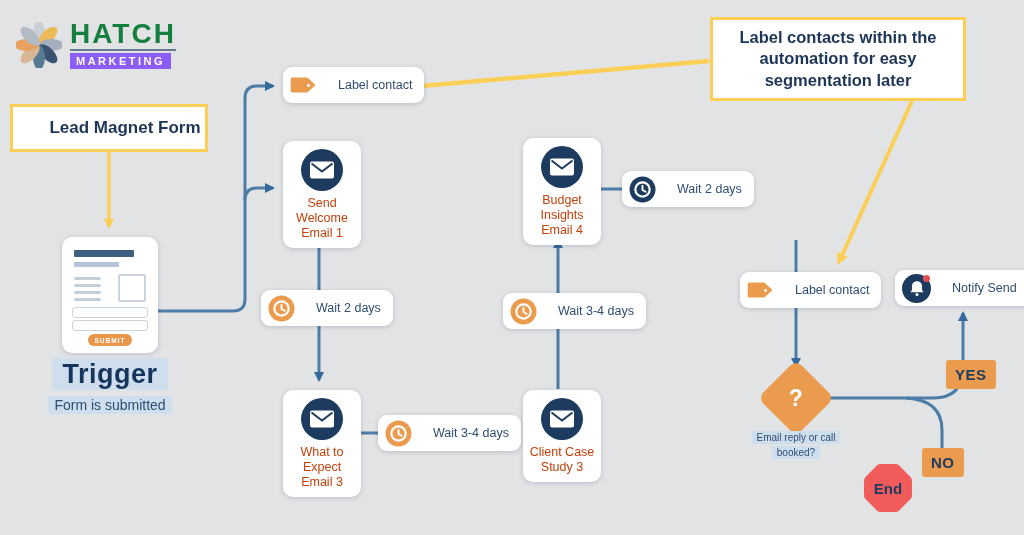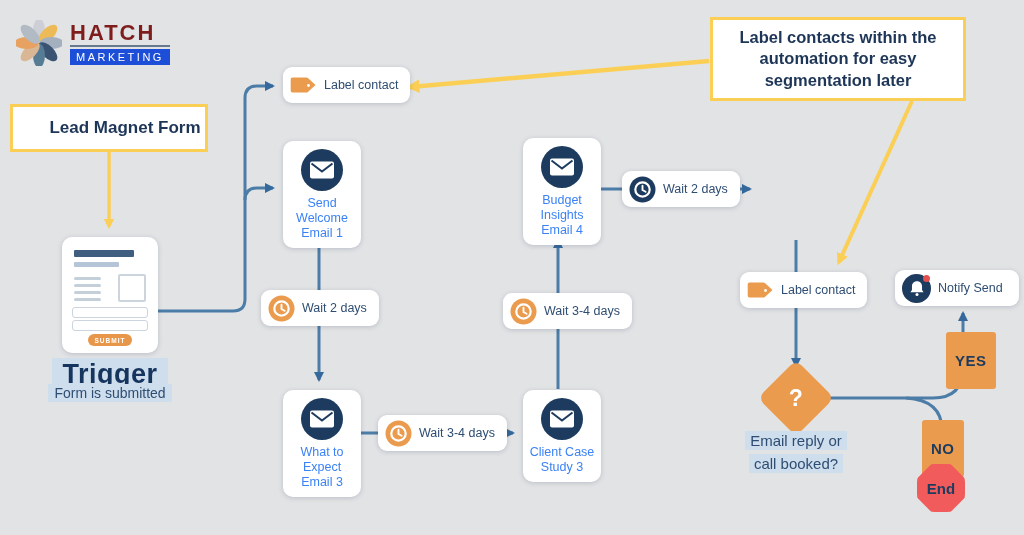--- a/index.html
+++ b/index.html
@@ -2,59 +2,59 @@
 <html><head>
 <meta charset="utf-8">
 <style>
   html,body{margin:0;padding:0;}
   body{font-family:"Liberation Sans",sans-serif;background:#e2e3e5;}
   .canvas{position:relative;width:1024px;height:535px;background:#e2e3e5;overflow:hidden;}
   .wires{position:absolute;left:0;top:0;width:1024px;height:535px;}
 
   
   .logo{position:absolute;left:16px;top:20px;display:flex;align-items:center;gap:8px;}
-  .logo-name{color:#7f1d1d;font-size:22px;font-weight:700;letter-spacing:2px;border-bottom:2px solid #66798f;padding-bottom:1px;line-height:1;}
-  .logo-tagline{background:#1d4ed8;color:#fff;font-size:11px;font-weight:400;letter-spacing:2.5px;padding:2px 6px;margin-top:2px;display:inline-block;}
+  .logo-name{color:#15803d;font-size:28px;font-weight:700;letter-spacing:2px;border-bottom:2px solid #66798f;padding-bottom:1px;line-height:1;}
+  .logo-tagline{background:#8b5cf6;color:#fff;font-size:11px;font-weight:700;letter-spacing:2.5px;padding:2px 6px;margin-top:2px;display:inline-block;}
 
   
   .ybox{position:absolute;background:#fff;border:3px solid #fbcf56;color:#1d3557;font-weight:800;text-align:center;display:flex;align-items:center;justify-content:center;box-sizing:border-box;padding-left:32px;}
   .lead-box{left:10px;top:104px;width:198px;height:48px;font-size:17px;}
   .callout{left:710px;top:17px;width:256px;height:84px;font-size:16.5px;line-height:1.3;padding:6px 10px;}
 
   
   .form-card{position:absolute;left:62px;top:237px;width:96px;height:116px;background:#fff;border-radius:10px;box-shadow:0 1px 5px rgba(40,60,90,.22);}
   .fc-bar1{position:absolute;left:12px;top:13px;width:60px;height:7px;background:#3f5e80;border-radius:1px;}
   .fc-bar2{position:absolute;left:12px;top:25px;width:45px;height:5px;background:#b5c4d6;border-radius:1px;}
   .fc-line{position:absolute;left:12px;width:27px;height:2.5px;background:#c5cfda;border-radius:2px;}
   .fc-square{position:absolute;left:56px;top:37px;width:24px;height:24px;border:2px solid #ccd4de;border-radius:2px;}
   .fc-input{position:absolute;left:10px;width:74px;height:9px;border:1.5px solid #ccd4de;border-radius:3px;}
   .fc-submit{position:absolute;left:26px;top:97px;width:44px;height:12px;background:#e8964a;border-radius:6px;color:#fff;font-size:6.5px;font-weight:700;letter-spacing:1px;display:flex;align-items:center;justify-content:center;}
 
   .trigger-title{position:absolute;left:39px;top:359px;width:142px;text-align:center;}
   .trigger-title span{background:#cfdeed;color:#16355e;font-size:27px;font-weight:800;padding:1px 10px;letter-spacing:.5px;}
-  .trigger-sub{position:absolute;left:39px;top:384px;width:142px;text-align:center;}
+  .trigger-sub{position:absolute;left:39px;top:396px;width:142px;text-align:center;}
   .trigger-sub span{background:#cfdeed;color:#2e4d72;font-size:14px;padding:1px 6px;}
 
   
-  .enode{position:absolute;width:72px;background:#fff;border-radius:10px;box-shadow:0 1px 5px rgba(40,60,90,.22);padding:8px 3px 7px;text-align:center;color:#3b82f6;font-size:12.5px;line-height:1.2;}
+  .enode{position:absolute;width:72px;background:#fff;border-radius:10px;box-shadow:0 1px 5px rgba(40,60,90,.22);padding:8px 3px 7px;text-align:center;color:#c2410c;font-size:12.5px;line-height:1.2;}
   .circ{width:42px;height:42px;border-radius:50%;background:#1d3b5e;margin:0 auto 5px;display:flex;align-items:center;justify-content:center;}
 
   
-  .pill{position:absolute;display:flex;align-items:center;gap:7px;background:#fff;border-radius:9px;box-shadow:0 1px 5px rgba(40,60,90,.22);padding:4px 12px 4px 7px;color:#2e4d72;font-size:12.5px;white-space:nowrap;height:36px;box-sizing:border-box;}
+  .pill{position:absolute;display:flex;align-items:center;gap:21px;background:#fff;border-radius:9px;box-shadow:0 1px 5px rgba(40,60,90,.22);padding:4px 12px 4px 7px;color:#2e4d72;font-size:12.5px;white-space:nowrap;height:36px;box-sizing:border-box;}
   .circ-sm{position:relative;width:29px;height:29px;border-radius:50%;background:#1d3b5e;display:flex;align-items:center;justify-content:center;flex:none;}
   .reddot{position:absolute;right:1px;top:1px;width:7px;height:7px;border-radius:50%;background:#e25050;}
 
   
   .diamond{position:absolute;left:769px;top:371px;width:54px;height:54px;background:#eb9b4d;border-radius:8px;transform:rotate(45deg);display:flex;align-items:center;justify-content:center;}
   .diamond span{transform:rotate(-45deg);color:#fff;font-size:23px;font-weight:700;}
-  .question{position:absolute;left:741px;top:430px;width:110px;text-align:center;font-size:15px;color:#2e4d72;line-height:1.5;}
+  .question{position:absolute;left:741px;top:430px;width:110px;text-align:center;font-size:10px;color:#2e4d72;line-height:1.5;}
   .question span{background:#cfdeed;padding:1px 5px;box-decoration-break:clone;-webkit-box-decoration-break:clone;}
 
-  .badge{position:absolute;background:#eb9b4d;color:#1d3b5e;font-weight:800;font-size:15px;padding:20px 9px;border-radius:3px;letter-spacing:.5px;}
-  .end-oct{position:absolute;left:917px;top:464px;width:48px;height:48px;background:#f25b5b;clip-path:polygon(30% 0,70% 0,100% 30%,100% 70%,70% 100%,30% 100%,0 70%,0 30%);display:flex;align-items:center;justify-content:center;color:#1d3b5e;font-weight:800;font-size:15px;border-radius:18px;}
+  .badge{position:absolute;background:#eb9b4d;color:#1d3b5e;font-weight:800;font-size:15px;padding:6px 9px;border-radius:3px;letter-spacing:.5px;margin-top:28px;}
+  .end-oct{position:absolute;left:864px;top:464px;width:48px;height:48px;background:#f25b5b;clip-path:polygon(30% 0,70% 0,100% 30%,100% 70%,70% 100%,30% 100%,0 70%,0 30%);display:flex;align-items:center;justify-content:center;color:#1d3b5e;font-weight:800;font-size:15px;border-radius:18px;}
 </style>
 </head>
 <body>
 
 <div class="canvas">
 
   <svg class="wires">
     <defs>
       <marker id="ab" viewBox="0 0 10 10" refX="8" refY="5" markerWidth="3.4" markerHeight="3.4" orient="auto">
           <path d="M0 0 L10 5 L0 10 Z" fill="#35699c"></path>

